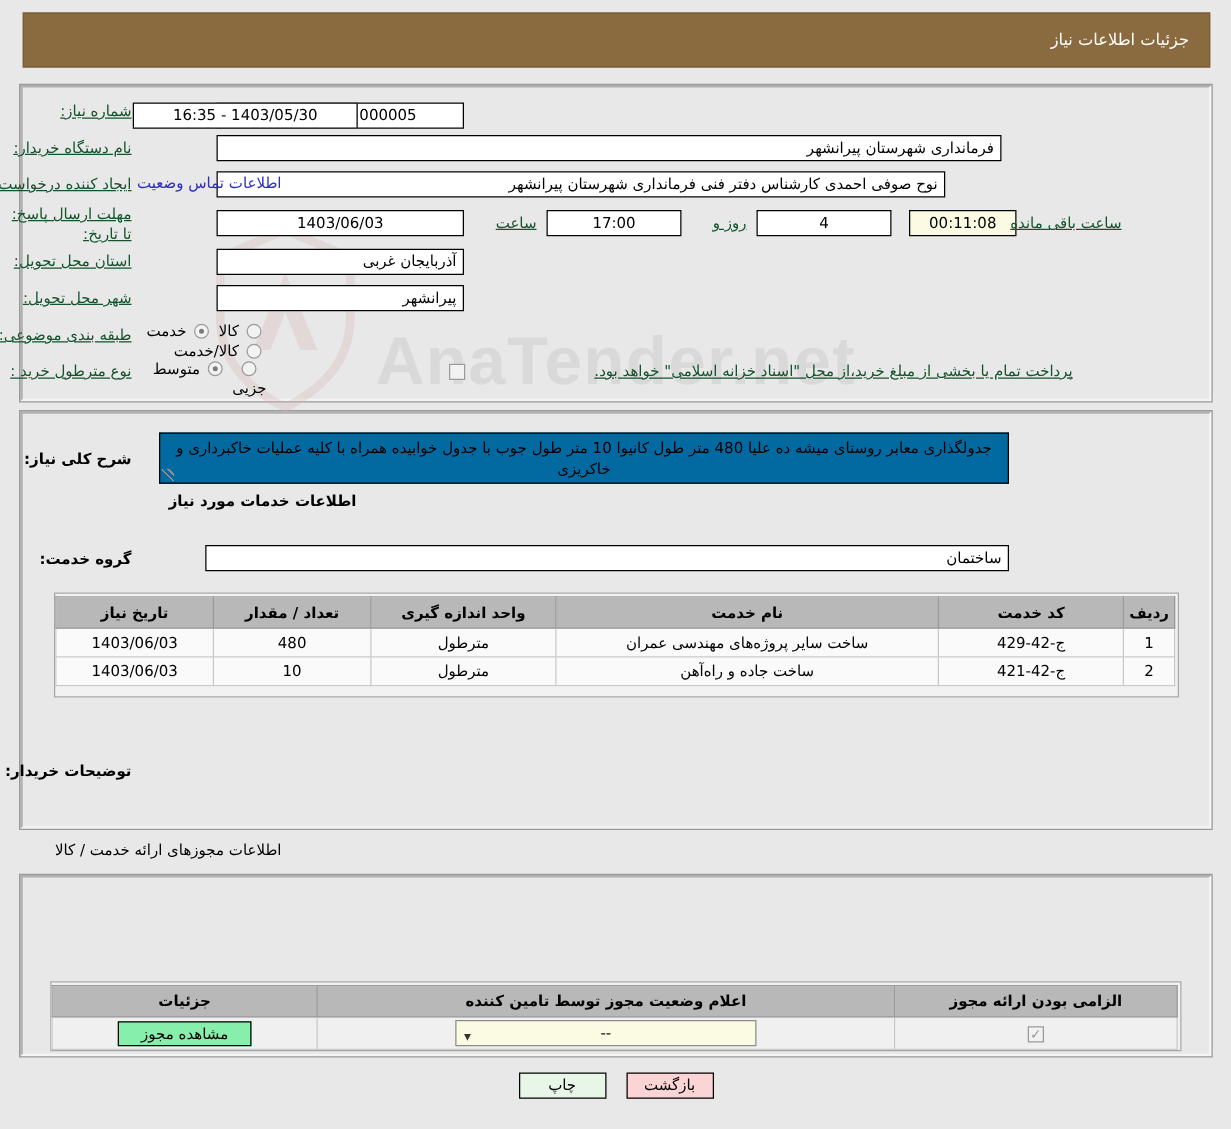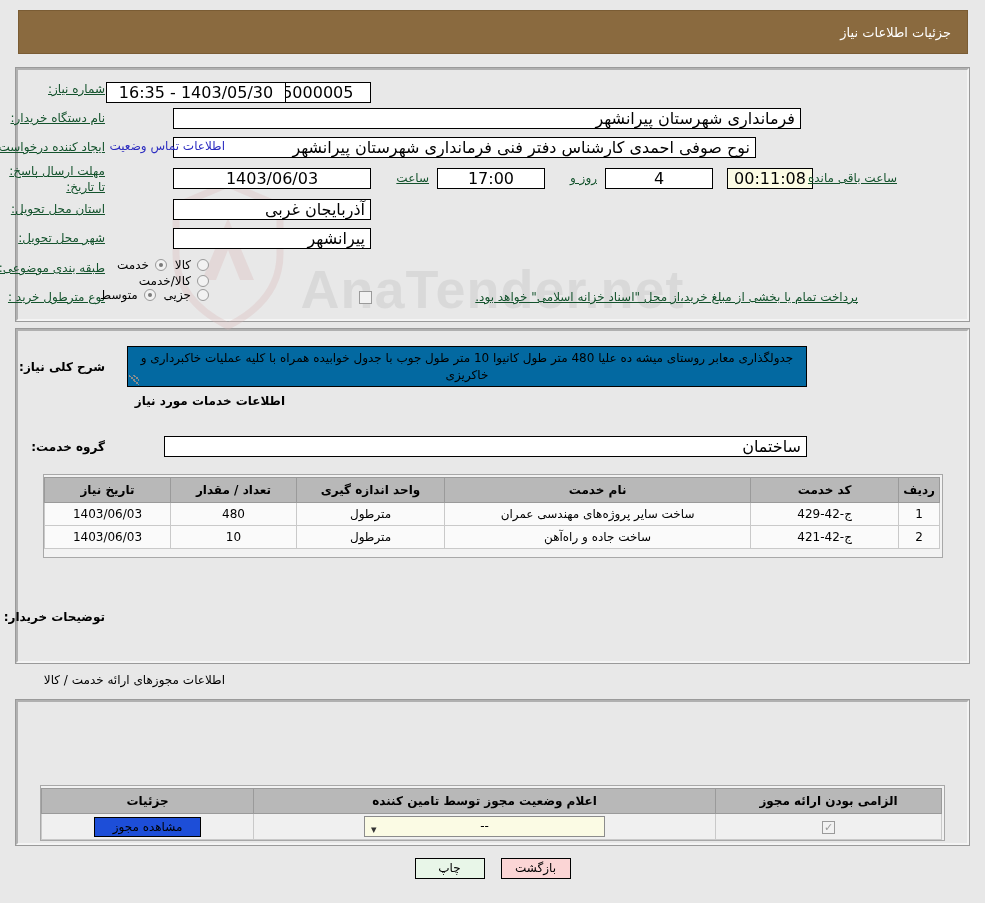--- a/index.html
+++ b/index.html
@@ -79,21 +79,21 @@
     white-space: nowrap;
   }
   .lbl { font-size: 12px; color: #14532d; text-decoration: underline; }
 
   .field {
     background: #fff;
     border: 1px solid #000;
     height: 21px;
     line-height: 19px;
     padding: 0 5px;
-    font-size: 16px;
+    font-size: 12px;
     text-align: center;
     overflow: hidden;
     white-space: nowrap;
   }
   .field.right { text-align: right; }
   .field.yellow { background: #fbfbe4; }
 
   .link {
     color: #2c2cc0;
     text-decoration: none;
@@ -208,21 +208,21 @@
     width: 100%;
   }
   .sel .arrow {
     position: absolute;
     left: 6px; top: 3px;
     font-size: 11px;
     color: #333;
   }
   .btn-small {
     display: inline-block;
-    background: #1d4ed8;
+    background: #86efac;
     border: 1px solid #000;
     font-size: 12px;
     padding: 2px 18px;
     text-align: center;
     cursor: pointer;
   }
 
   
   .btnbar {
     position: absolute;
@@ -321,21 +321,21 @@
     <span class="radio-group">
       <span class="radio"></span>
       <span>کالا/خدمت</span>
     </span>
   </div>
 
   <div class="frow" style="right:880px; top:290px;">
     <span class="lbl">نوع مترطول خرید :</span>
   </div>
   <div style="position:absolute; right:772px; top:288px; z-index:8;">
-    <span class="radio-group" style="margin:0;">
+    <span class="radio-group" style="margin:0;flex-direction:column;">
       <span class="radio"></span>
       <span>جزیی</span>
     </span>
     <span class="radio-group">
       <span class="radio on"></span>
       <span>متوسط</span>
     </span>
   </div>
   <span class="chk" style="position:absolute; right:613px; top:291px; z-index:8;"></span>
   <span class="lbl" style="position:absolute; right:127px; top:290px; z-index:8;">پرداخت تمام یا بخشی از مبلغ خرید،از محل "اسناد خزانه اسلامی" خواهد بود.</span>

